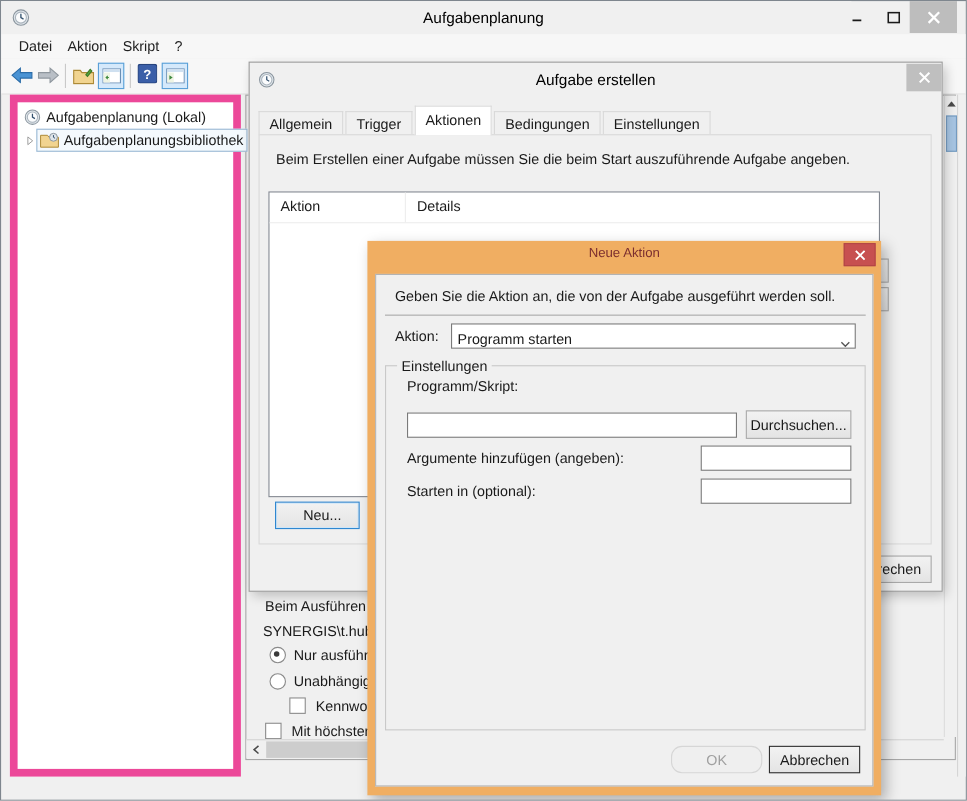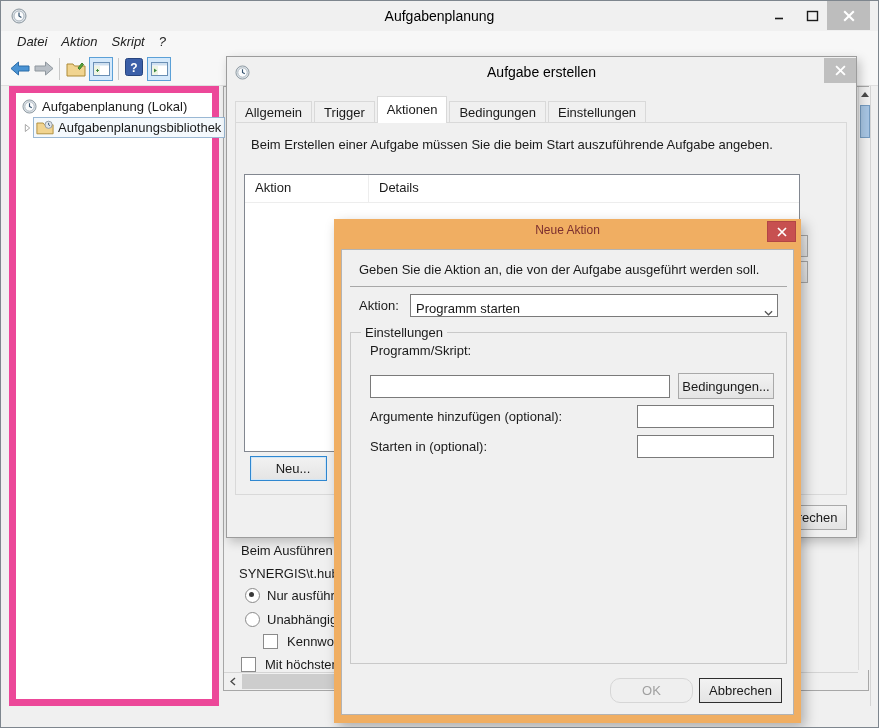--- a/index.html
+++ b/index.html
@@ -9,21 +9,21 @@
   .abs{position:absolute;box-sizing:border-box;}
   .vcent{display:flex;align-items:center;}
   .cent{display:flex;align-items:center;justify-content:center;}
 
   
   .titlebar{left:0;top:0;width:773px;height:30px;background:#f0f0f0;}
   .win-title{left:0;top:0;width:877px;height:30px;text-align:center;line-height:30px;font-size:14px;color:#000;}
   .capbtn{top:0;height:29px;}
   .close-main{background:#bdbdbd;}
   .menubar{left:0;top:30px;width:877px;height:22px;background:#f7f7f7;}
-  .menu-item{height:22px;padding:0 7px;line-height:22px;color:#222;font-style:italic;}
+  .menu-item{height:22px;padding:0 7px;line-height:22px;color:#222;}
   .toolbar{left:0;top:52px;width:877px;height:33px;background:#f7f7f7;border-bottom:1px solid #dfdfdf;}
   .tb-sep{width:1px;height:22px;background:#c9c9c9;top:5px;}
   .tb-selbox{border:1px solid #5ba0d7;background:#d5e9fb;width:24px;height:24px;}
 
   
   .tree-panel{left:8px;top:85px;width:210px;height:620px;background:#fff;border:7px solid #ec4899;}
   .tree-row{height:19px;display:flex;align-items:center;}
   .tree-sel{border:1px solid #9ab8d4;background:#f4f9fd;display:flex;align-items:center;height:19px;}
   .center-pane{left:222px;top:85px;width:646px;height:605px;background:#f0f0f0;border:1px solid #a7a7a7;}
   .right-strip{left:869px;top:85px;width:9px;height:620px;background:#f0f0f0;border-left:1px solid #d5d5d5;}
@@ -287,23 +287,23 @@
             </svg>
         </span>
       </div>
 
       <div class="abs groupbox" style="left:8px;top:82px;width:437px;height:332px;">
         <span class="group-label">Einstellungen</span>
       </div>
 
       <div class="abs label" style="left:28px;top:93px;">Programm/Skript:</div>
       <input class="abs input" style="left: 28px; top: 125px; width: 300px; height: 23px;">
-      <div class="abs btn" style="left:336px;top:123px;width:96px;height:26px;">Bedingungen...</div>
-
-      <div class="abs label" style="left:28px;top:159px;">Argumente hinzufügen (optional):</div>
+      <div class="abs btn" style="left:336px;top:123px;width:96px;height:26px;">Durchsuchen...</div>
+
+      <div class="abs label" style="left:28px;top:159px;">Argumente hinzufügen (angeben):</div>
       <input class="abs input" style="left: 295px; top: 155px; width: 137px; height: 23px;">
 
       <div class="abs label" style="left:28px;top:189px;">Starten in (optional):</div>
       <input class="abs input" style="left: 295px; top: 185px; width: 137px; height: 23px;">
 
       <div class="abs btn btn-disabled" style="left:268px;top:428px;width:83px;height:25px;border-radius:10px;">OK</div>
       <div class="abs btn btn-default" style="left:357px;top:428px;width:83px;height:25px;">Abbrechen</div>
     </div>
   </div>
 

